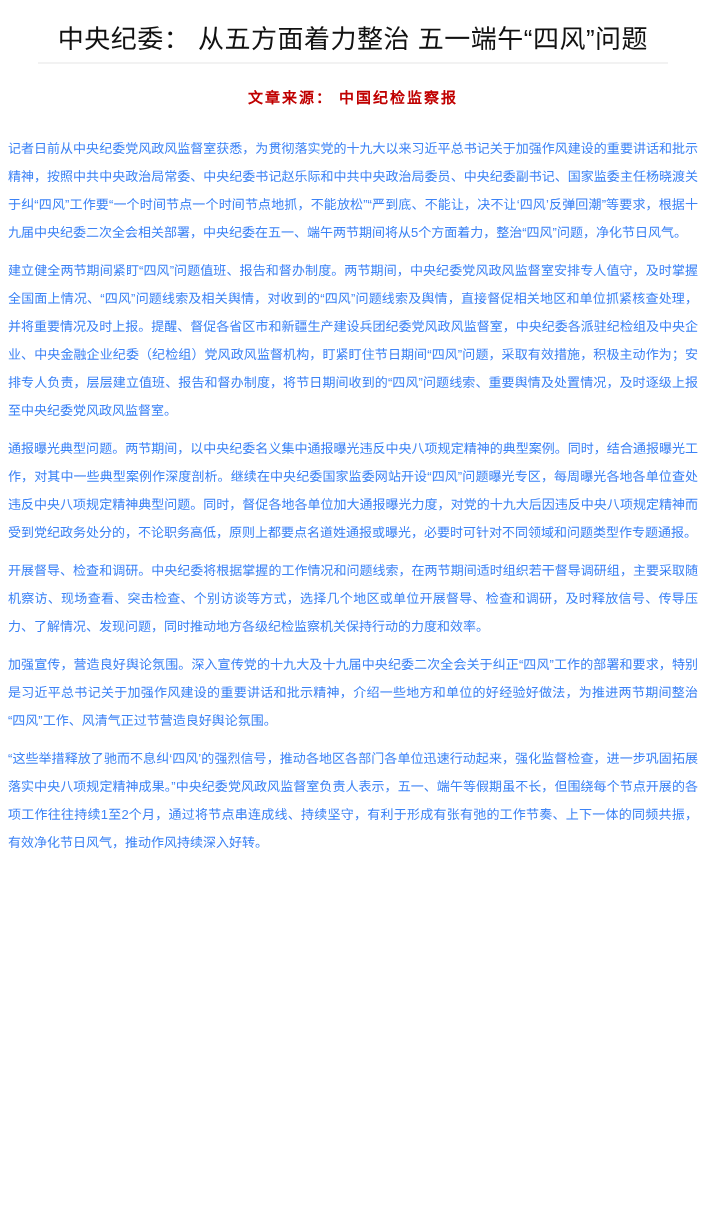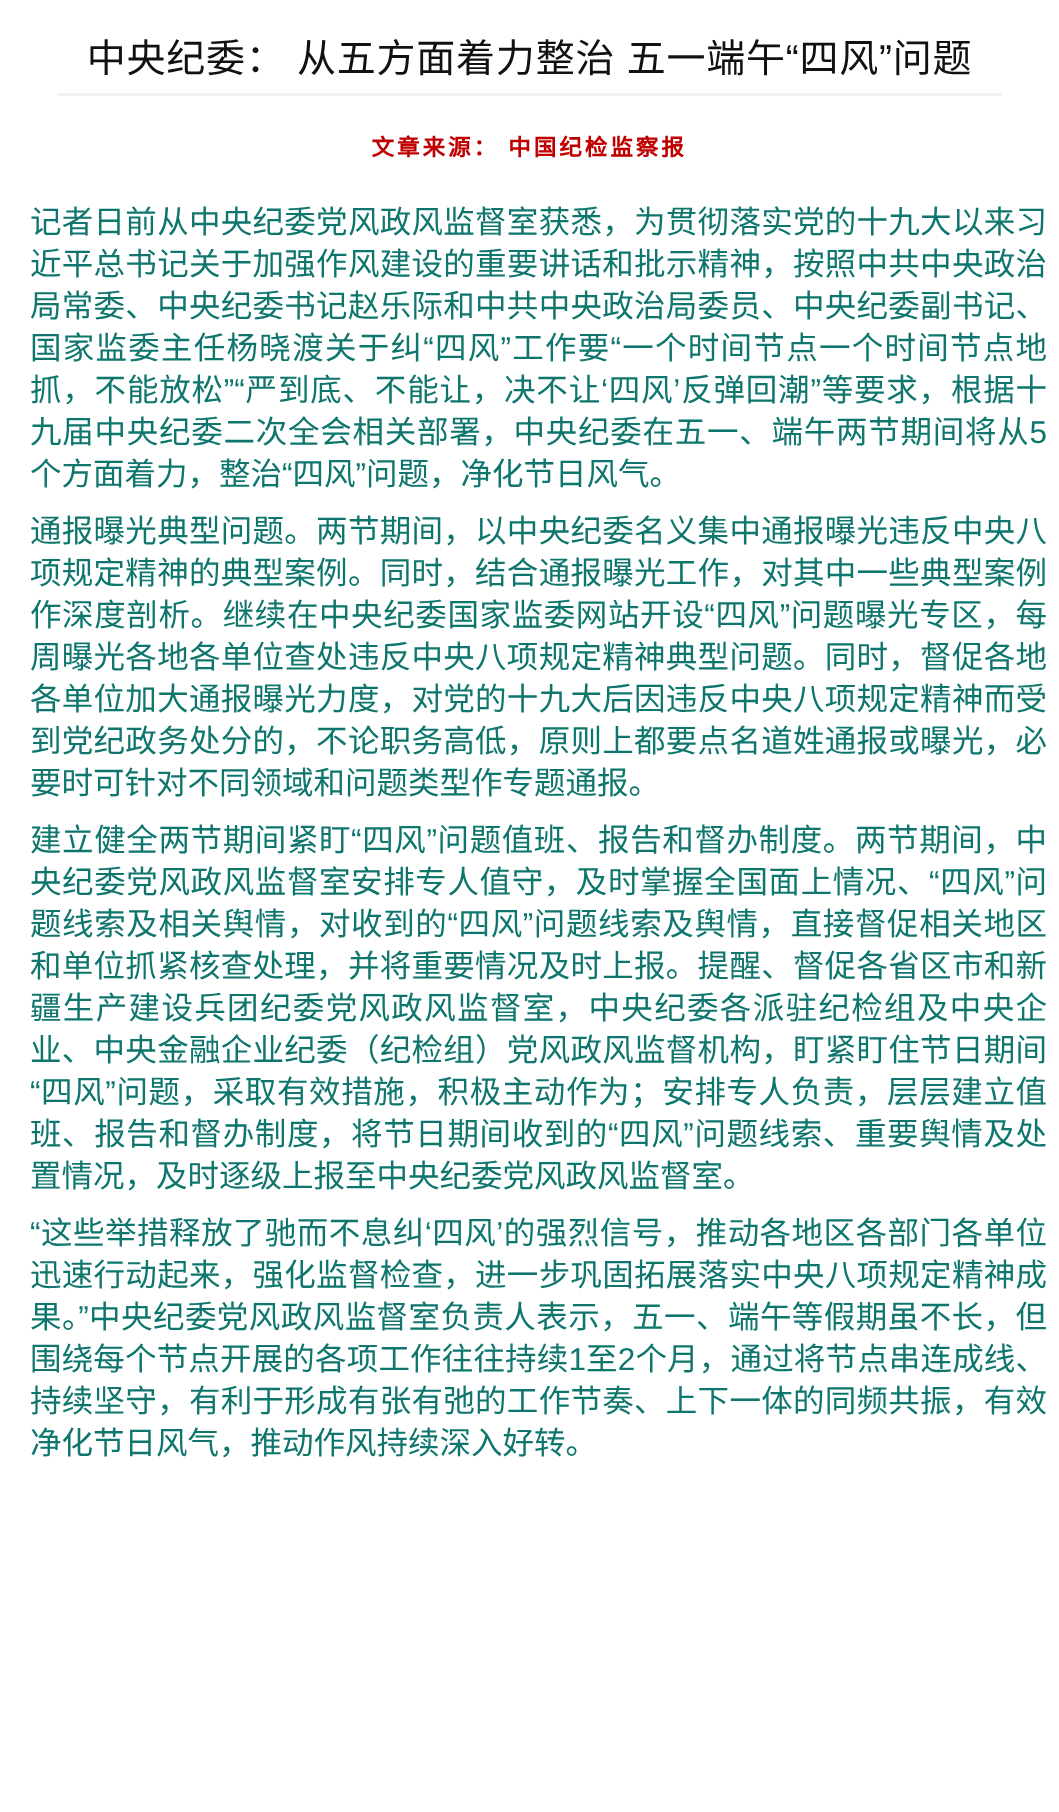--- a/index.html
+++ b/index.html
@@ -37,35 +37,37 @@
     text-align: center;
     font-size: 15px;
     font-weight: bold;
     color: #c00000;
     letter-spacing: 2px;
   }
   .article-body {
     margin-top: 28px;
   }
   .article-body p {
-    margin: 0 0 10px 12px;
-    font-size: 21px;
+    margin: 0 0 10px 0;
+    font-size: 13px;
     line-height: 28px;
-    color: #0f766e;
+    color: #3b82f6;
     text-align: justify;
     text-justify: inter-ideograph;
     word-break: break-all;
   }
 </style>
 </head>
 <body>
 
 <div class="page">
   <h1 class="title">中央纪委： 从五方面着力整治 五一端午“四风”问题</h1>
   <div class="title-underline"></div>
   <div class="source">文章来源： 中国纪检监察报</div>
   <div class="article-body" id="article-body">
       <p>记者日前从中央纪委党风政风监督室获悉，为贯彻落实党的十九大以来习近平总书记关于加强作风建设的重要讲话和批示精神，按照中共中央政治局常委、中央纪委书记赵乐际和中共中央政治局委员、中央纪委副书记、国家监委主任杨晓渡关于纠“四风”工作要“一个时间节点一个时间节点地抓，不能放松”“严到底、不能让，决不让‘四风’反弹回潮”等要求，根据十九届中央纪委二次全会相关部署，中央纪委在五一、端午两节期间将从5个方面着力，整治“四风”问题，净化节日风气。</p>
+      <p>建立健全两节期间紧盯“四风”问题值班、报告和督办制度。两节期间，中央纪委党风政风监督室安排专人值守，及时掌握全国面上情况、“四风”问题线索及相关舆情，对收到的“四风”问题线索及舆情，直接督促相关地区和单位抓紧核查处理，并将重要情况及时上报。提醒、督促各省区市和新疆生产建设兵团纪委党风政风监督室，中央纪委各派驻纪检组及中央企业、中央金融企业纪委（纪检组）党风政风监督机构，盯紧盯住节日期间“四风”问题，采取有效措施，积极主动作为；安排专人负责，层层建立值班、报告和督办制度，将节日期间收到的“四风”问题线索、重要舆情及处置情况，及时逐级上报至中央纪委党风政风监督室。</p>
       <p>通报曝光典型问题。两节期间，以中央纪委名义集中通报曝光违反中央八项规定精神的典型案例。同时，结合通报曝光工作，对其中一些典型案例作深度剖析。继续在中央纪委国家监委网站开设“四风”问题曝光专区，每周曝光各地各单位查处违反中央八项规定精神典型问题。同时，督促各地各单位加大通报曝光力度，对党的十九大后因违反中央八项规定精神而受到党纪政务处分的，不论职务高低，原则上都要点名道姓通报或曝光，必要时可针对不同领域和问题类型作专题通报。</p>
-      <p>建立健全两节期间紧盯“四风”问题值班、报告和督办制度。两节期间，中央纪委党风政风监督室安排专人值守，及时掌握全国面上情况、“四风”问题线索及相关舆情，对收到的“四风”问题线索及舆情，直接督促相关地区和单位抓紧核查处理，并将重要情况及时上报。提醒、督促各省区市和新疆生产建设兵团纪委党风政风监督室，中央纪委各派驻纪检组及中央企业、中央金融企业纪委（纪检组）党风政风监督机构，盯紧盯住节日期间“四风”问题，采取有效措施，积极主动作为；安排专人负责，层层建立值班、报告和督办制度，将节日期间收到的“四风”问题线索、重要舆情及处置情况，及时逐级上报至中央纪委党风政风监督室。</p>
+      <p>开展督导、检查和调研。中央纪委将根据掌握的工作情况和问题线索，在两节期间适时组织若干督导调研组，主要采取随机察访、现场查看、突击检查、个别访谈等方式，选择几个地区或单位开展督导、检查和调研，及时释放信号、传导压力、了解情况、发现问题，同时推动地方各级纪检监察机关保持行动的力度和效率。</p>
+      <p>加强宣传，营造良好舆论氛围。深入宣传党的十九大及十九届中央纪委二次全会关于纠正“四风”工作的部署和要求，特别是习近平总书记关于加强作风建设的重要讲话和批示精神，介绍一些地方和单位的好经验好做法，为推进两节期间整治“四风”工作、风清气正过节营造良好舆论氛围。</p>
       <p>“这些举措释放了驰而不息纠‘四风’的强烈信号，推动各地区各部门各单位迅速行动起来，强化监督检查，进一步巩固拓展落实中央八项规定精神成果。”中央纪委党风政风监督室负责人表示，五一、端午等假期虽不长，但围绕每个节点开展的各项工作往往持续1至2个月，通过将节点串连成线、持续坚守，有利于形成有张有弛的工作节奏、上下一体的同频共振，有效净化节日风气，推动作风持续深入好转。</p>
     </div>
 </div>
 
 </body></html>

